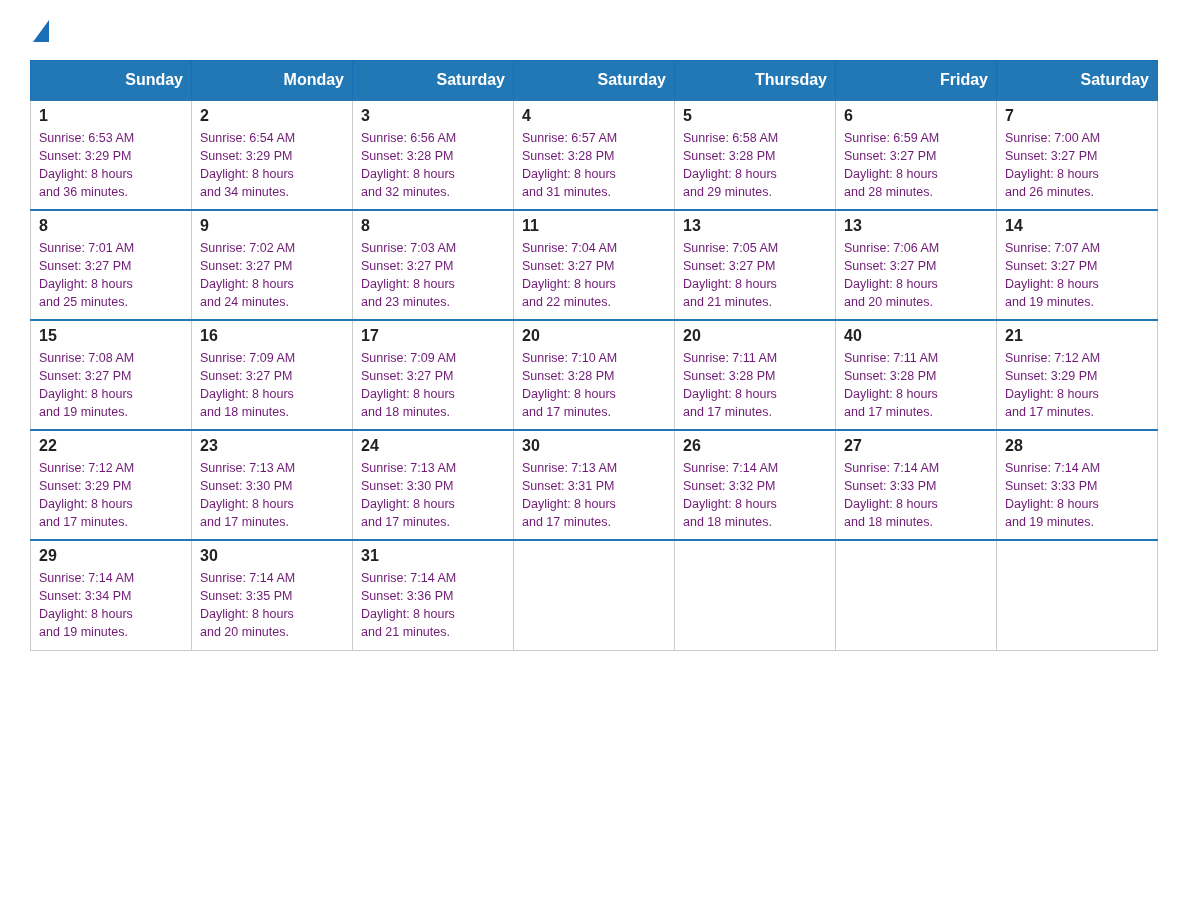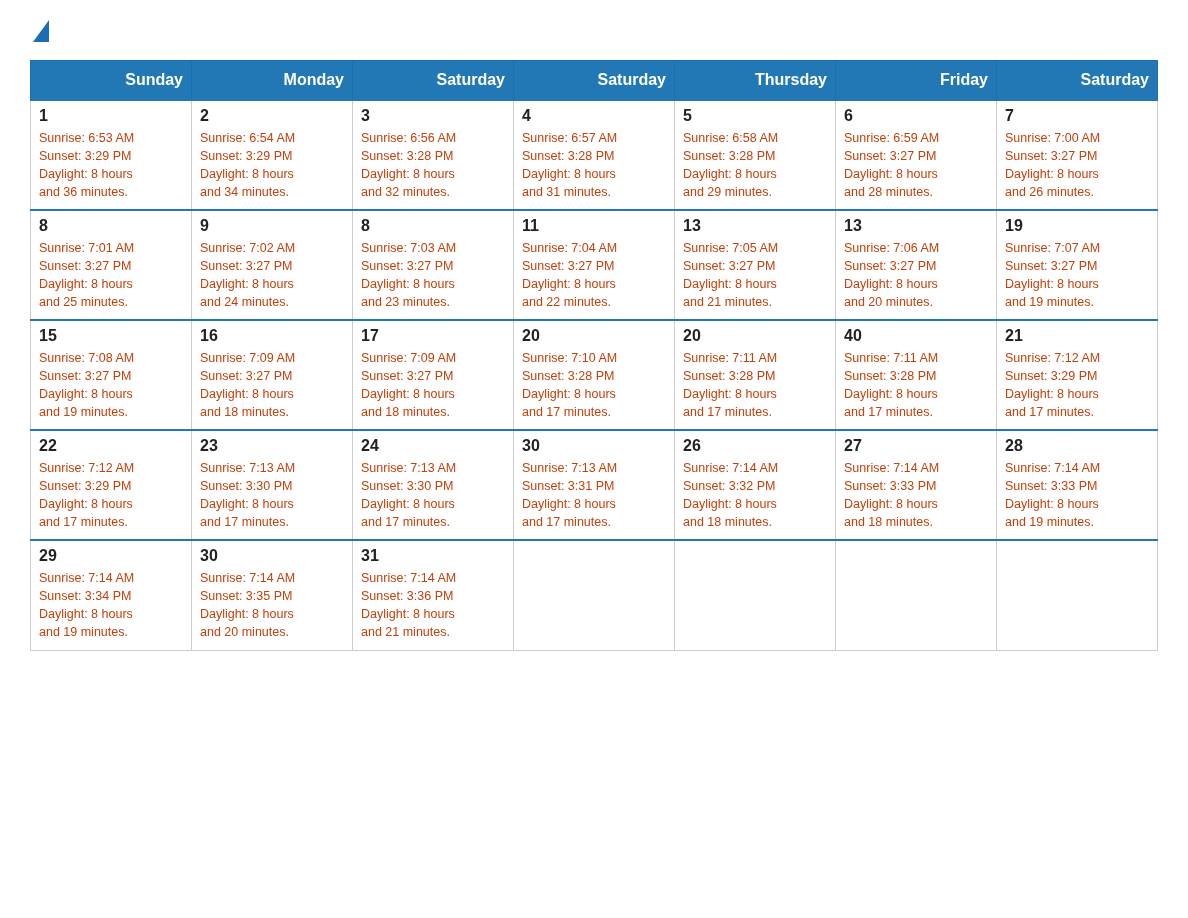--- a/index.html
+++ b/index.html
@@ -61,21 +61,21 @@
       border-top: 2px solid #2278b5;
     }
     .day-num {
       font-size: 16px;
       font-weight: bold;
       color: #222;
       margin-bottom: 4px;
     }
     .day-info {
       font-size: 12.5px;
-      color: #c2410c;
+      color: #701a75;
       line-height: 1.45;
     }
     .empty-cell {
       background: #fff;
     }
     
     .logo-wrapper {
       display: flex;
       flex-direction: column;
       align-items: flex-start;
@@ -180,21 +180,21 @@
       </td>
         <td>
         <div class="day-num">13</div>
         <div class="day-info">Sunrise: 7:05 AM<br>Sunset: 3:27 PM<br>Daylight: 8 hours<br>and 21 minutes.</div>
       </td>
         <td>
         <div class="day-num">13</div>
         <div class="day-info">Sunrise: 7:06 AM<br>Sunset: 3:27 PM<br>Daylight: 8 hours<br>and 20 minutes.</div>
       </td>
         <td>
-        <div class="day-num">19</div>
+        <div class="day-num">14</div>
         <div class="day-info">Sunrise: 7:07 AM<br>Sunset: 3:27 PM<br>Daylight: 8 hours<br>and 19 minutes.</div>
       </td>
       </tr>
       <tr>
         <td>
         <div class="day-num">15</div>
         <div class="day-info">Sunrise: 7:08 AM<br>Sunset: 3:27 PM<br>Daylight: 8 hours<br>and 19 minutes.</div>
       </td>
         <td>
         <div class="day-num">16</div>

